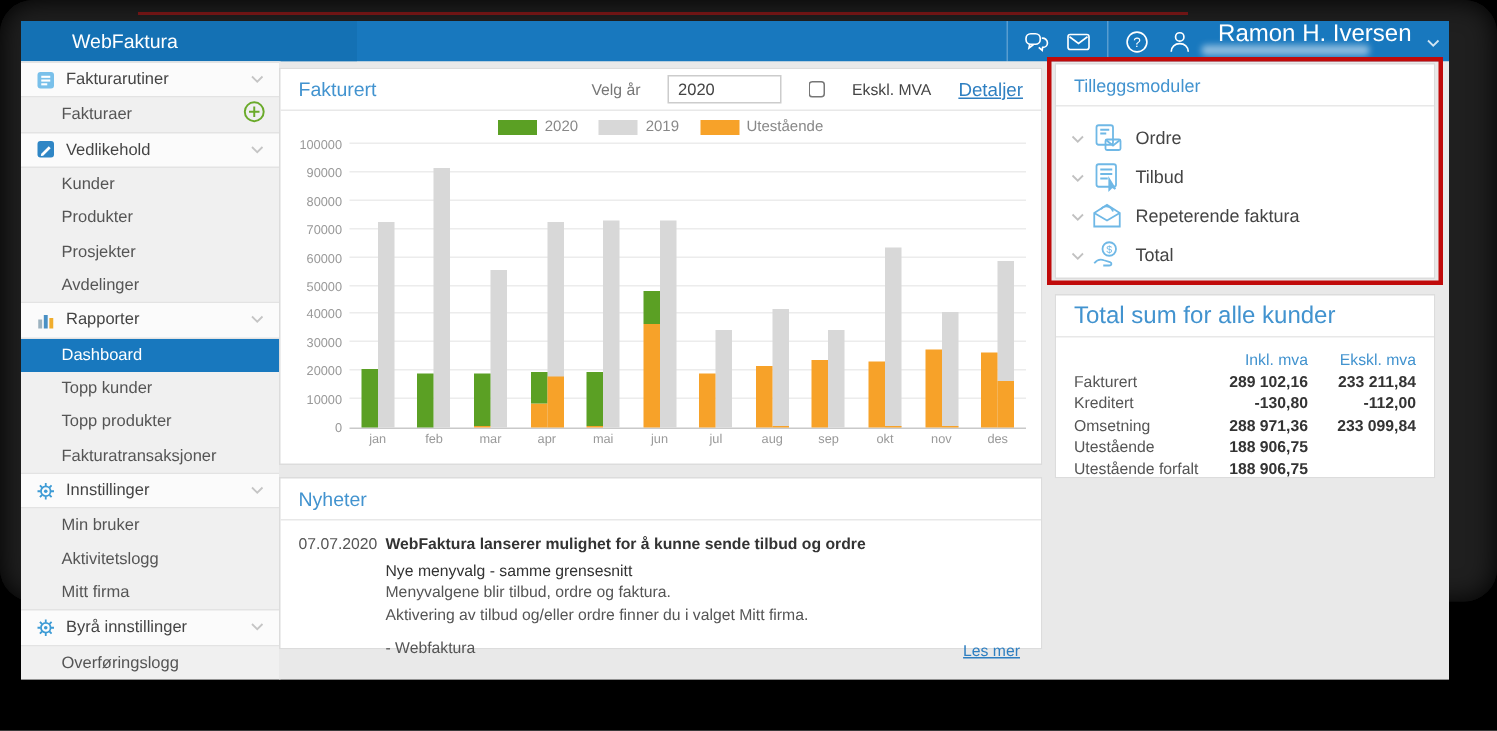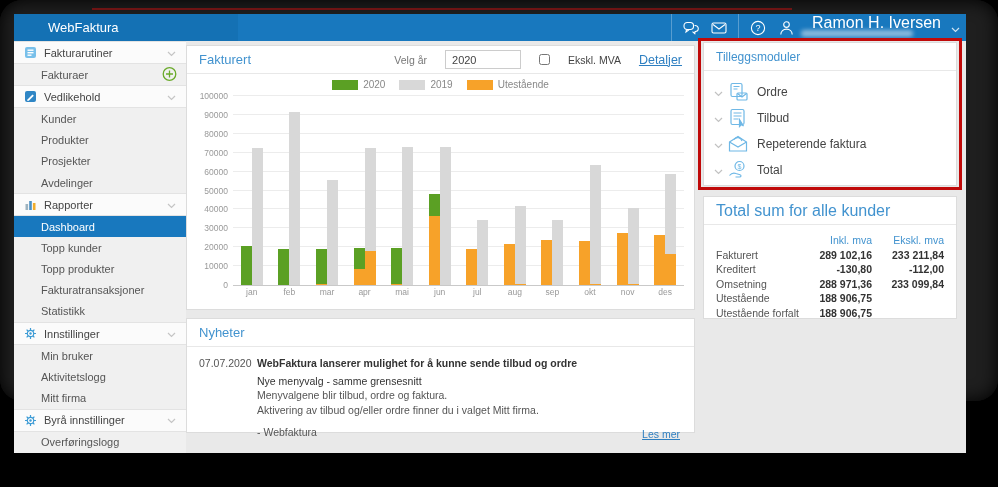--- a/index.html
+++ b/index.html
@@ -216,23 +216,20 @@
           <span class="sb-label">Dashboard</span>
         </div>
         <div class="sb-row sb-sub">
           <span class="sb-label">Topp kunder</span>
         </div>
         <div class="sb-row sb-sub">
           <span class="sb-label">Topp produkter</span>
         </div>
         <div class="sb-row sb-sub">
           <span class="sb-label">Fakturatransaksjoner</span>
-        </div>
-        <div class="sb-row sb-sub">
-          <span class="sb-label">Statistikk</span>
         </div>
         <div class="sb-row sb-header">
           <span class="sb-icon">
             <svg width="13" height="13" viewBox="0 0 13 13">
               <g stroke="#3d9bd5" stroke-width="1.2" fill="none">
                 <circle cx="6.5" cy="6.5" r="3.2"></circle>
                 <path d="M6.5 1 v2 M6.5 10 v2 M1 6.5 h2 M10 6.5 h2 M2.6 2.6 l1.4 1.4 M9 9 l1.4 1.4 M10.4 2.6 L9 4 M4 9 l-1.4 1.4"></path>
               </g>
               <circle cx="6.5" cy="6.5" r="1.2" fill="#3d9bd5"></circle>
             </svg>

